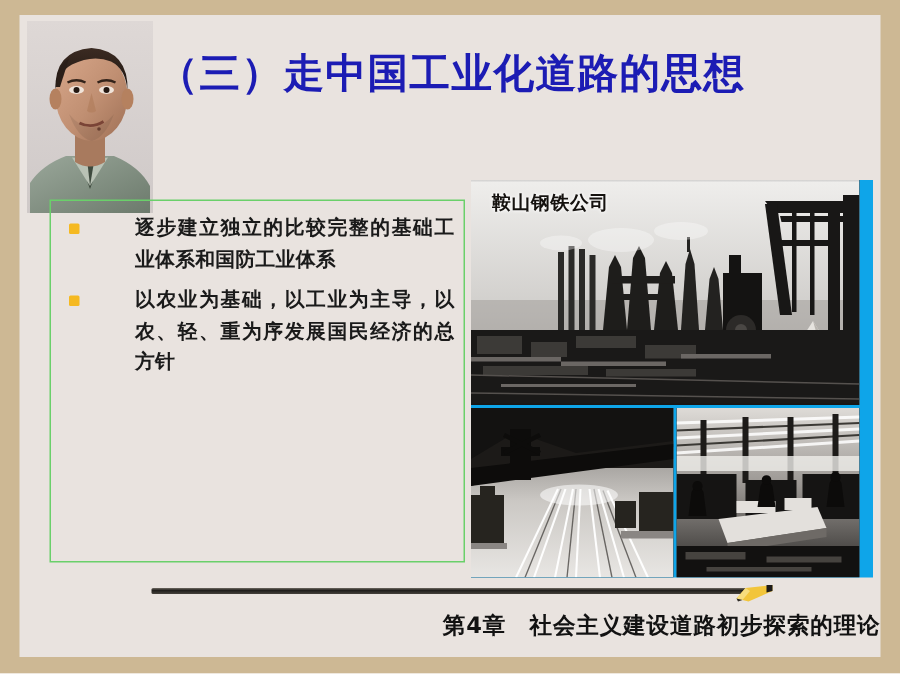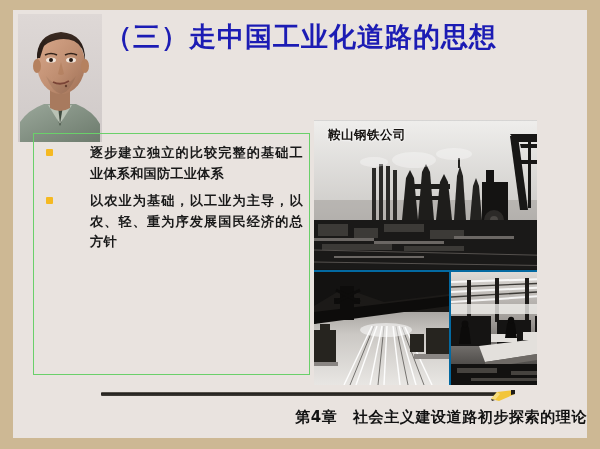--- a/index.html
+++ b/index.html
@@ -41,29 +41,29 @@
     width: 84px;
     height: 128px;
     overflow: hidden;
   }
   #portrait svg { display: block; }
 
   
   #title {
     position: absolute;
     left: 92px;
-    top: 12px;
+    top: 22px;
     width: 470px;
     color: #1c1cb4;
     font-size: 27px;
     font-weight: bold;
     letter-spacing: 1px;
     line-height: 34px;
     white-space: nowrap;
-    font-family: Liberation Mono, monospace;
+    font-family: Liberation Sans, sans-serif;
   }
 
   
   #bullet-box {
     position: absolute;
     left: 20px;
     top: 123px;
     width: 277px;
     height: 242px;
     border: 1.5px solid #6ad06a;
@@ -93,23 +93,23 @@
     text-align: justify;
     font-family: "DejaVu Sans", "Liberation Sans", sans-serif;
     margin-left: 28px;
   }
 
   
   #collage {
     position: absolute;
     left: 301px;
     top: 110px;
-    width: 223px;
+    width: 268px;
     height: 265px;
-    background: #0369a1;
+    background: #0ea5e9;
     overflow: hidden;
   }
   .photo {
     position: absolute;
     overflow: hidden;
     background: #3a3a3a;
   }
   #photo-main  { left: 0;     top: 0;     width: 259px; height: 150px; }
   #photo-bl    { left: 0;     top: 152px; width: 135px; height: 113px; }
   #photo-br    { left: 137px; top: 152px; width: 122px; height: 113px; }

